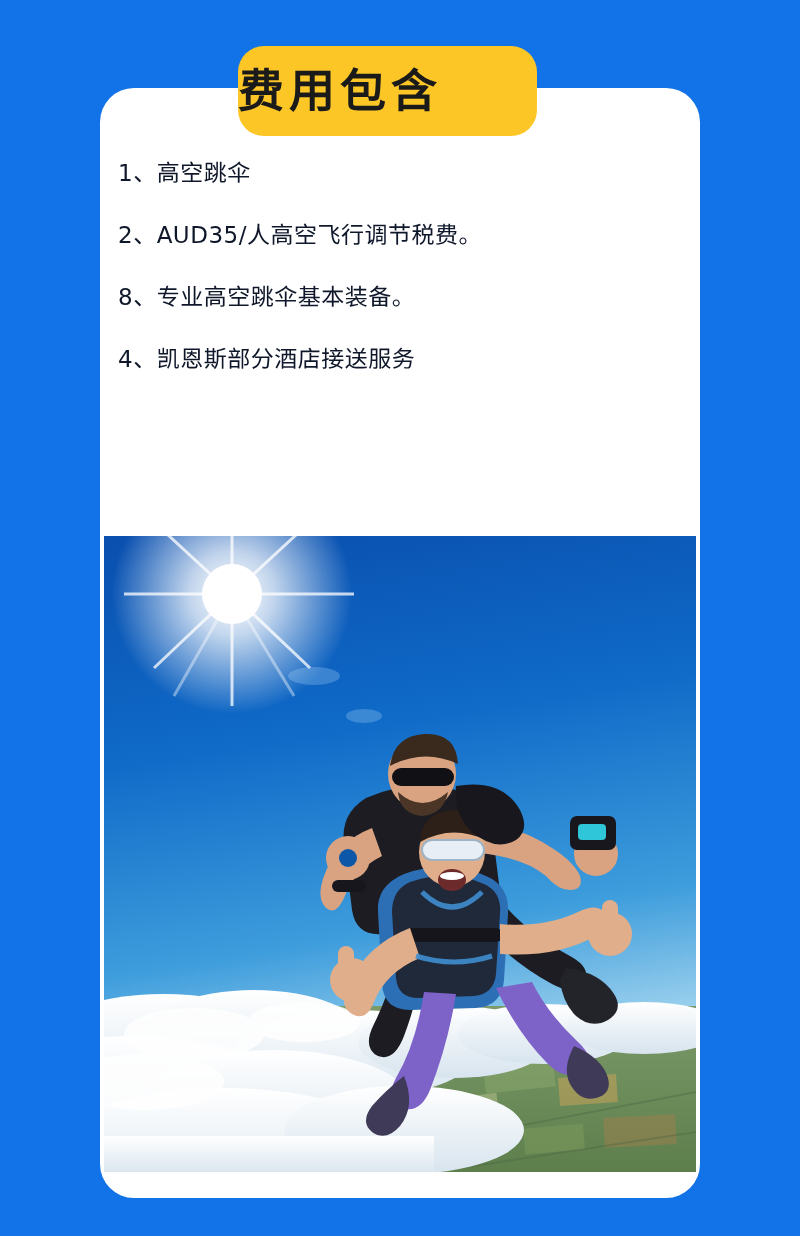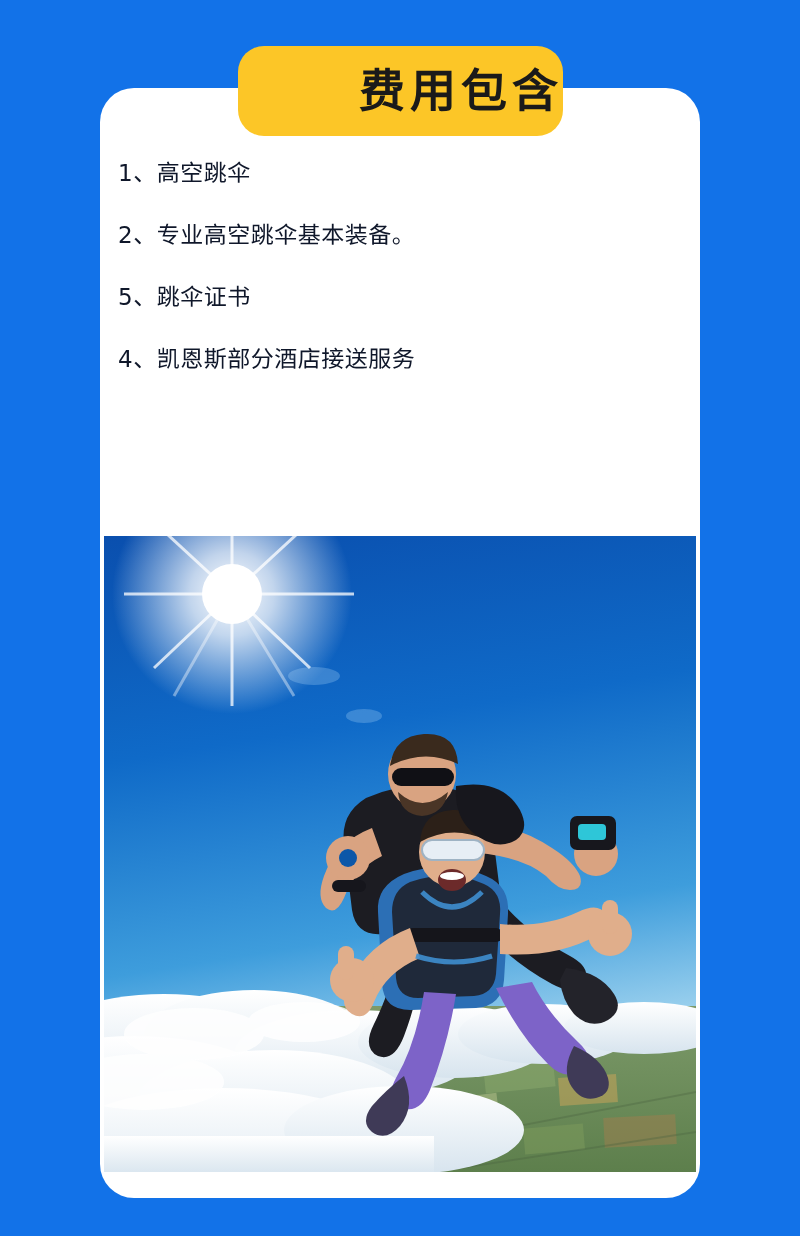--- a/index.html
+++ b/index.html
@@ -32,27 +32,27 @@
     background: #ffffff;
     border-radius: 34px;
     box-sizing: border-box;
   }
 
   
   .title-pill {
     position: absolute;
     left: 238px;
     top: 46px;
-    width: 325px;
+    width: 299px;
     height: 90px;
     background: #fcc627;
     border-radius: 26px;
     display: flex;
     align-items: center;
-    justify-content: flex-end;
+    justify-content: flex-start;
     z-index: 5;
   }
   .title-pill .title-text {
     font-size: 46px;
     font-weight: bold;
     color: #1a1a1a;
     letter-spacing: 5px;
     line-height: 1;
     font-family: "DejaVu Sans", "Liberation Sans", sans-serif;
   }
@@ -96,22 +96,22 @@
 <div class="page">
 
   <div class="card"></div>
 
   <div class="title-pill">
     <span class="title-text">费用包含</span>
   </div>
 
   <div class="list">
     <div class="list-item">1、高空跳伞</div>
-    <div class="list-item">2、专业高空跳伞基本装备。</div>
-    <div class="list-item">5、跳伞证书</div>
+    <div class="list-item">2、AUD35/人高空飞行调节税费。</div>
+    <div class="list-item">8、专业高空跳伞基本装备。</div>
     <div class="list-item">4、凯恩斯部分酒店接送服务</div>
   </div>
 
   <div class="photo">
     <svg viewBox="0 0 592 636" xmlns="http://www.w3.org/2000/svg" aria-hidden="true">
       <defs>
         <linearGradient id="sky" x1="0" y1="0" x2="0.15" y2="1">
           <stop offset="0%" stop-color="#0a4fae"></stop>
           <stop offset="35%" stop-color="#0f6ac8"></stop>
           <stop offset="68%" stop-color="#3e9ddc"></stop>

